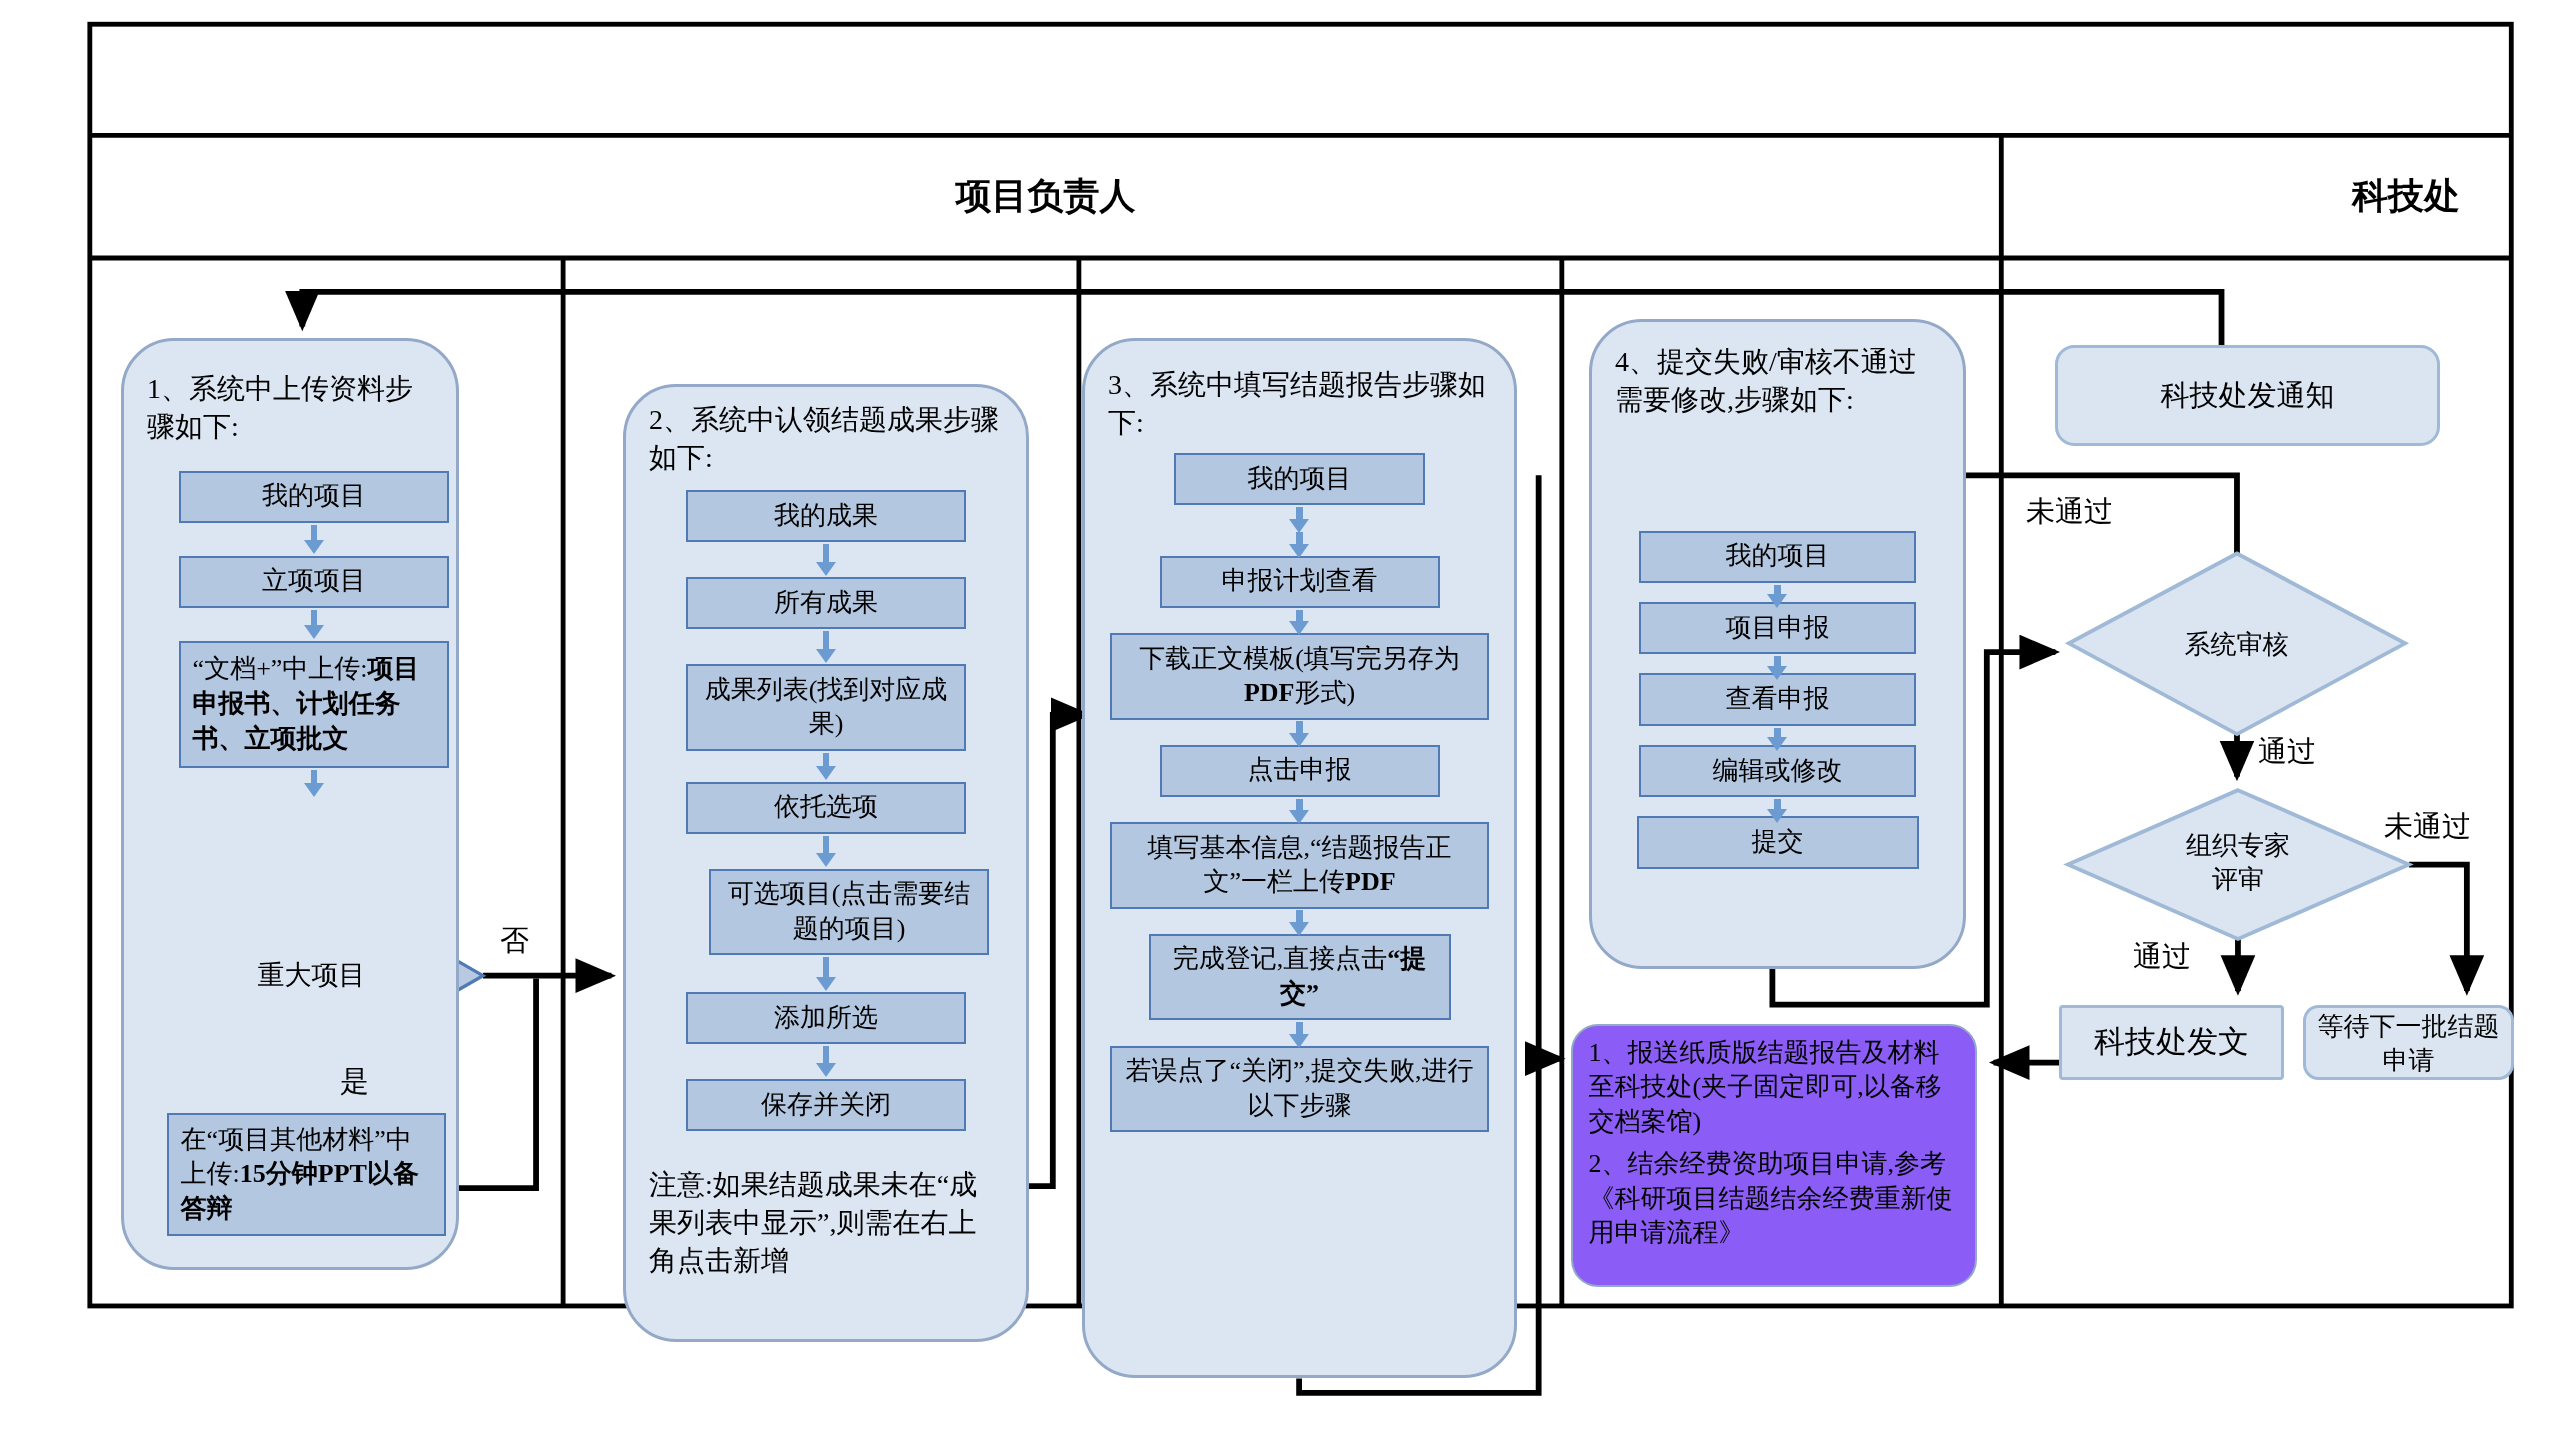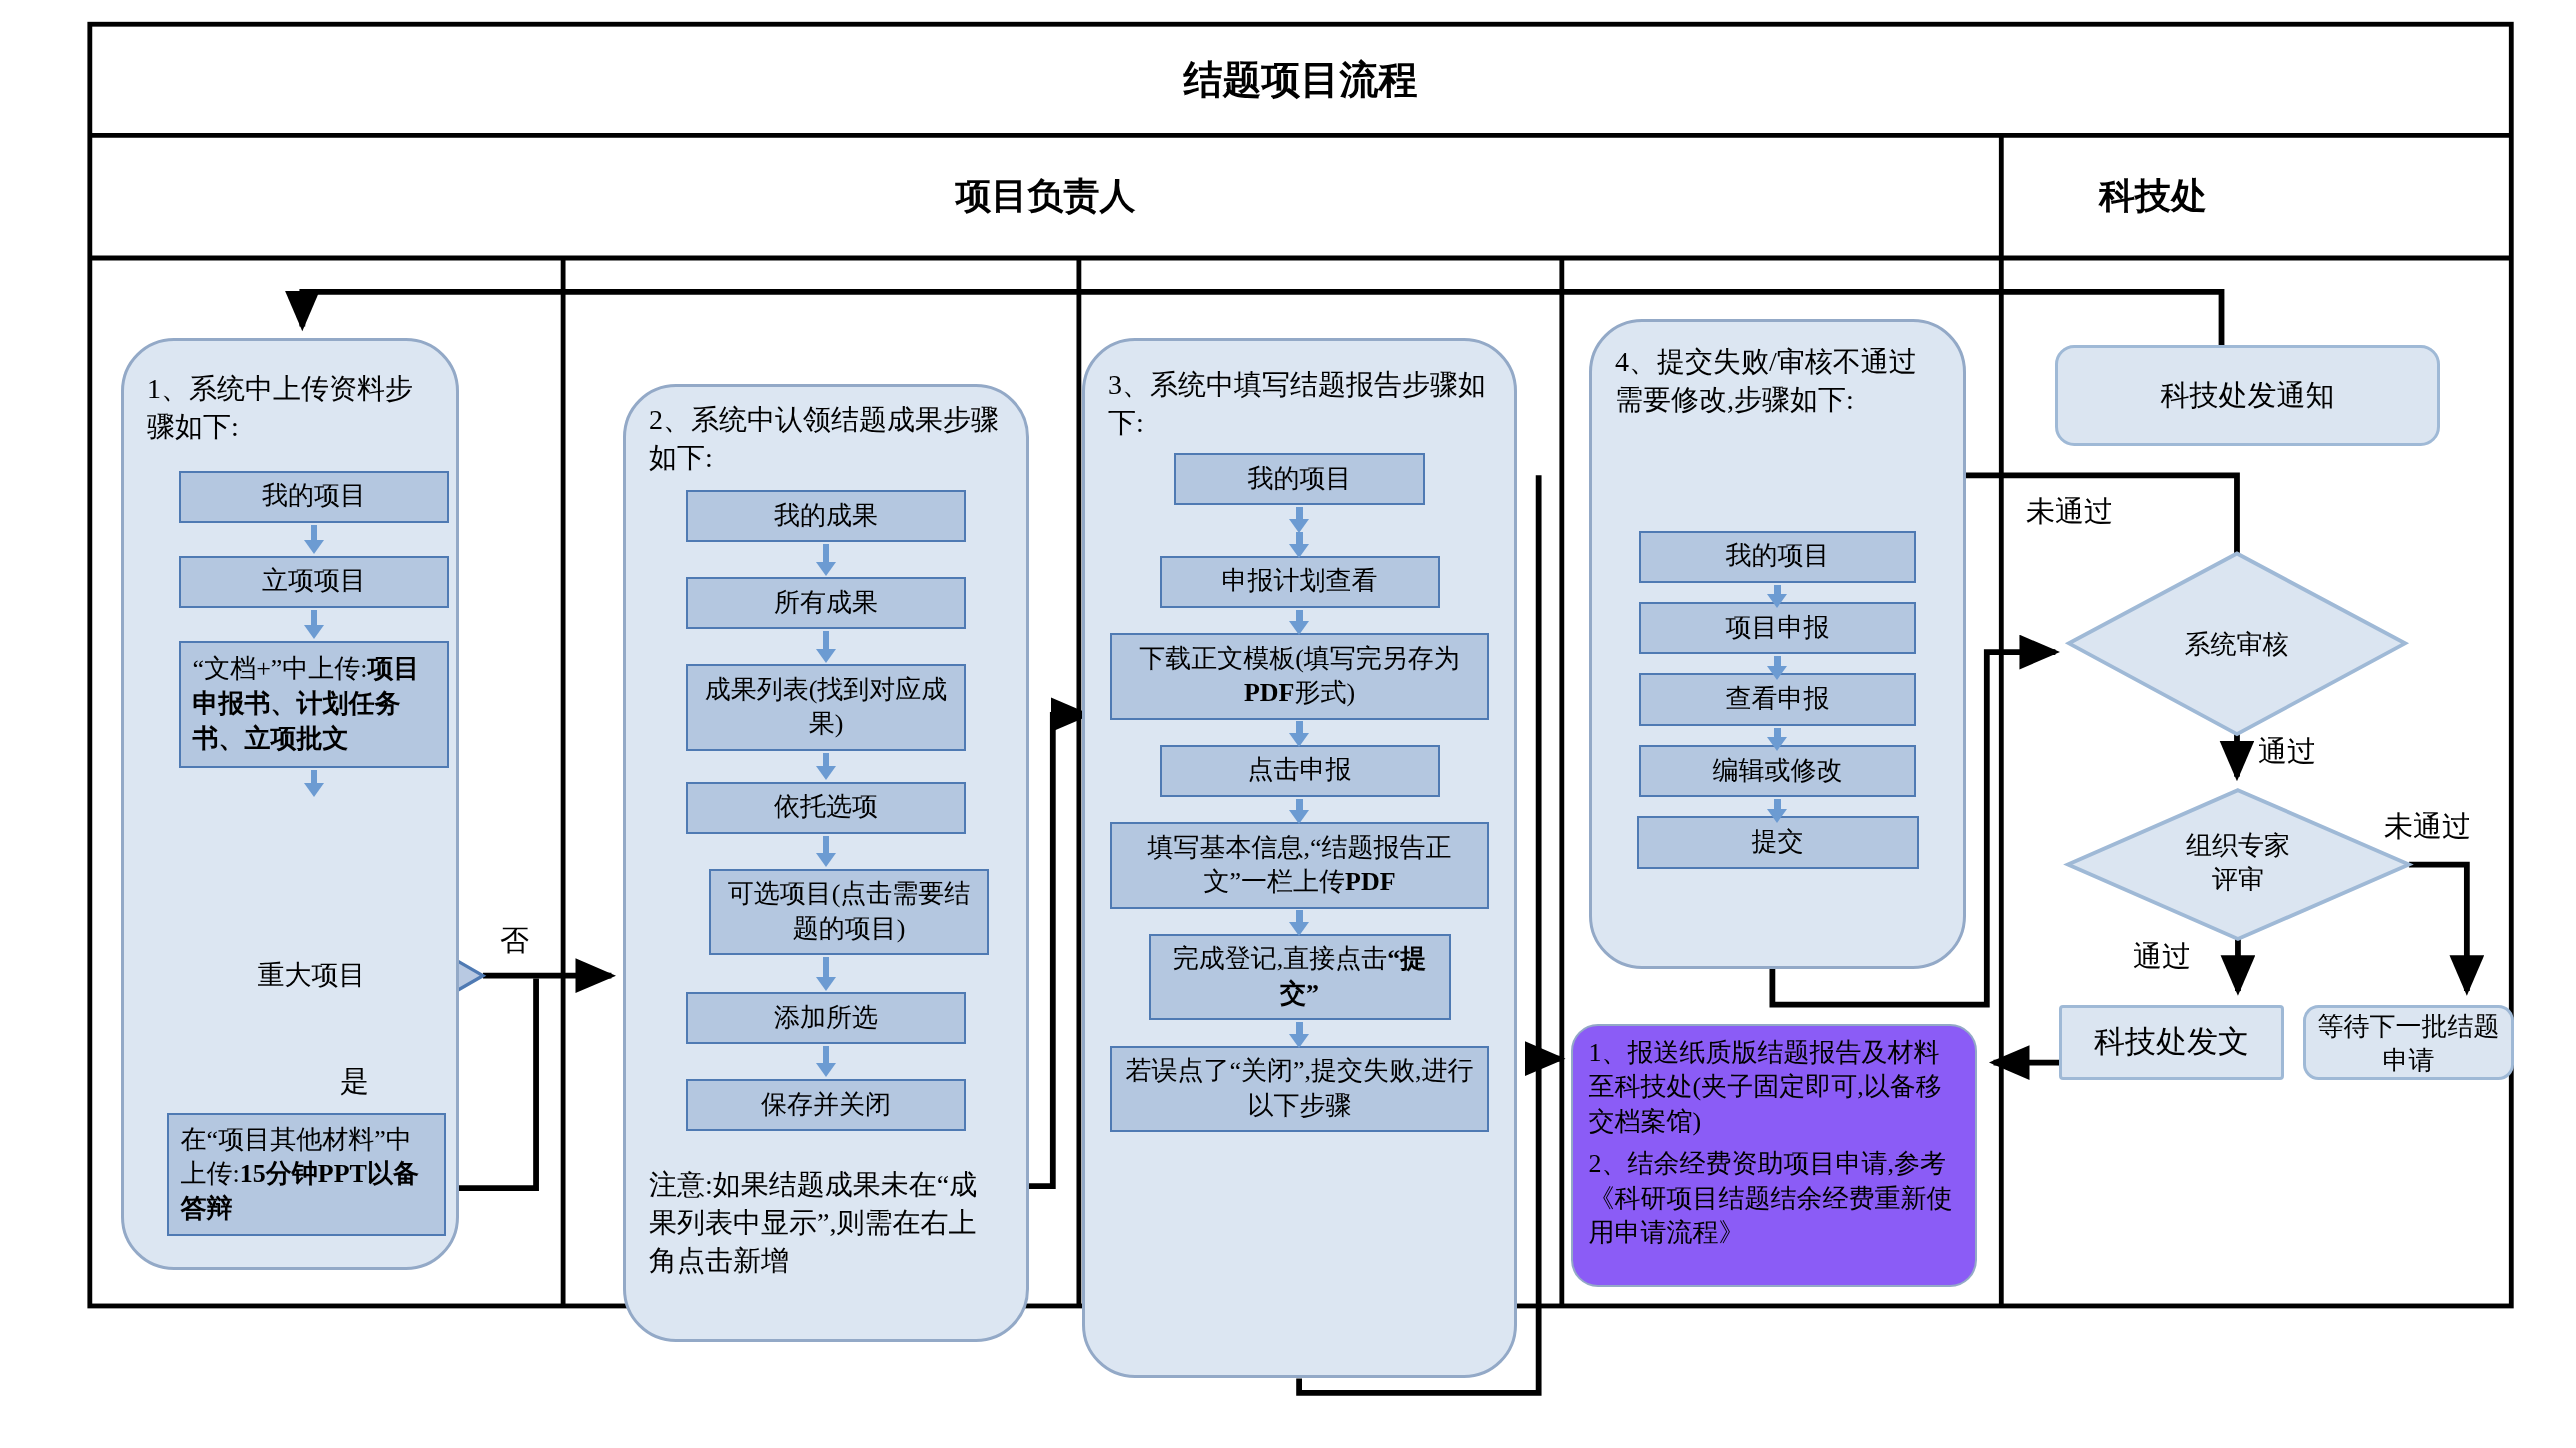--- a/index.html
+++ b/index.html
@@ -2,21 +2,21 @@
 <html><head>
 <meta charset="utf-8">
 <style>
   html,body{margin:0;padding:0;background:#fff;}
   body{width:2576px;height:1449px;position:relative;font-family:"Liberation Serif","DejaVu Serif",serif;color:#000;}
   #canvas{position:absolute;left:0;top:0;width:2576px;height:1449px;}
   svg.overlay{position:absolute;left:0;top:0;width:2576px;height:1449px;}
   .abs{position:absolute;}
   .title-cell{left:90px;top:24px;width:2421px;height:111px;line-height:111px;font-size:39px;font-weight:bold;text-align:center;}
   .lane-owner{left:90px;top:135px;width:1911px;height:123px;line-height:123px;font-size:36px;font-weight:bold;text-align:center;}
-  .lane-office{left:1898px;top:135px;width:510px;height:123px;line-height:123px;font-size:36px;font-weight:bold;text-align:center;}
+  .lane-office{left:1950px;top:135px;width:510px;height:123px;line-height:123px;font-size:36px;font-weight:bold;text-align:right;}
   .container{position:absolute;background:#dce6f2;border:3.9px solid #93a9c7;border-radius:53px;box-sizing:border-box;display:flex;flex-direction:column;align-items:center;}
   .ctitle{font-size:28px;line-height:1.35;align-self:stretch;padding:0 23px;}
   .step{background:#b4c7e0;border:2.9px solid #4f7ab3;box-sizing:border-box;font-size:26px;line-height:1.33;text-align:center;padding:6.8px 7.7px;flex:none;display:flex;flex-direction:column;justify-content:center;}
   .va{flex:none;width:6.8px;background:#6c9bd2;position:relative;margin:1.9px 0 15.5px 0;}
   .va::after{content:"";position:absolute;left:50%;top:100%;transform:translateX(-50%);width:0;height:0;
      border-left:10.6px solid transparent;border-right:10.6px solid transparent;border-top:14.5px solid #6c9bd2;}
   .note-round{position:absolute;background:#8b5cf6;border:2.9px solid #93a9c7;border-radius:27px;box-sizing:border-box;font-size:26px;line-height:1.33;padding:9.7px 15.5px;}
   .pill{position:absolute;background:#dbe5f1;border:3.9px solid #9fb9d6;box-sizing:border-box;text-align:center;}
   .dmtext{position:absolute;text-align:center;font-size:26px;line-height:1.3;}
   .lbl{position:absolute;font-size:29px;line-height:1.1;white-space:nowrap;}
@@ -59,21 +59,20 @@
       <path d="M2317,972 L2317,1026" marker-end="url(#ah)"></path>
       <path d="M2494,895 L2554,895 L2554,1026" marker-end="url(#ah)"></path>
       <path d="M2132,1100 L2064,1100" marker-end="url(#ah)"></path>
     </g>
 
     <polygon points="323,908 500,1010 323,1112 145,1010" fill="#b8c9e2" stroke="#4f7ab3" stroke-width="3.5"></polygon>
     <polygon points="2316,573 2490,666 2316,760 2142,666" fill="#dbe5f1" stroke="#9fb9d6" stroke-width="4"></polygon>
     <polygon points="2317,818 2494,895 2317,972 2141,895" fill="#dbe5f1" stroke="#9fb9d6" stroke-width="4"></polygon>
   </svg>
 
-  <div class="abs title-cell">结题项目流程</div>
   <div class="abs lane-owner">项目负责人</div>
   <div class="abs lane-office">科技处</div>
 
   <div class="container" style="left:121px;top:338px;width:338px;height:932px;padding-top:29px;">
     <div class="ctitle" style="margin-bottom:25px;">1、系统中上传资料步骤如下:</div>
     <div class="step" style="width:270px;margin-left:48px;">
       <span>我的项目</span>
       </div>
     <div class="va" style="height:15.5px;margin-left:48px;"></div>
     <div class="step" style="width:270px;margin-left:48px;">

